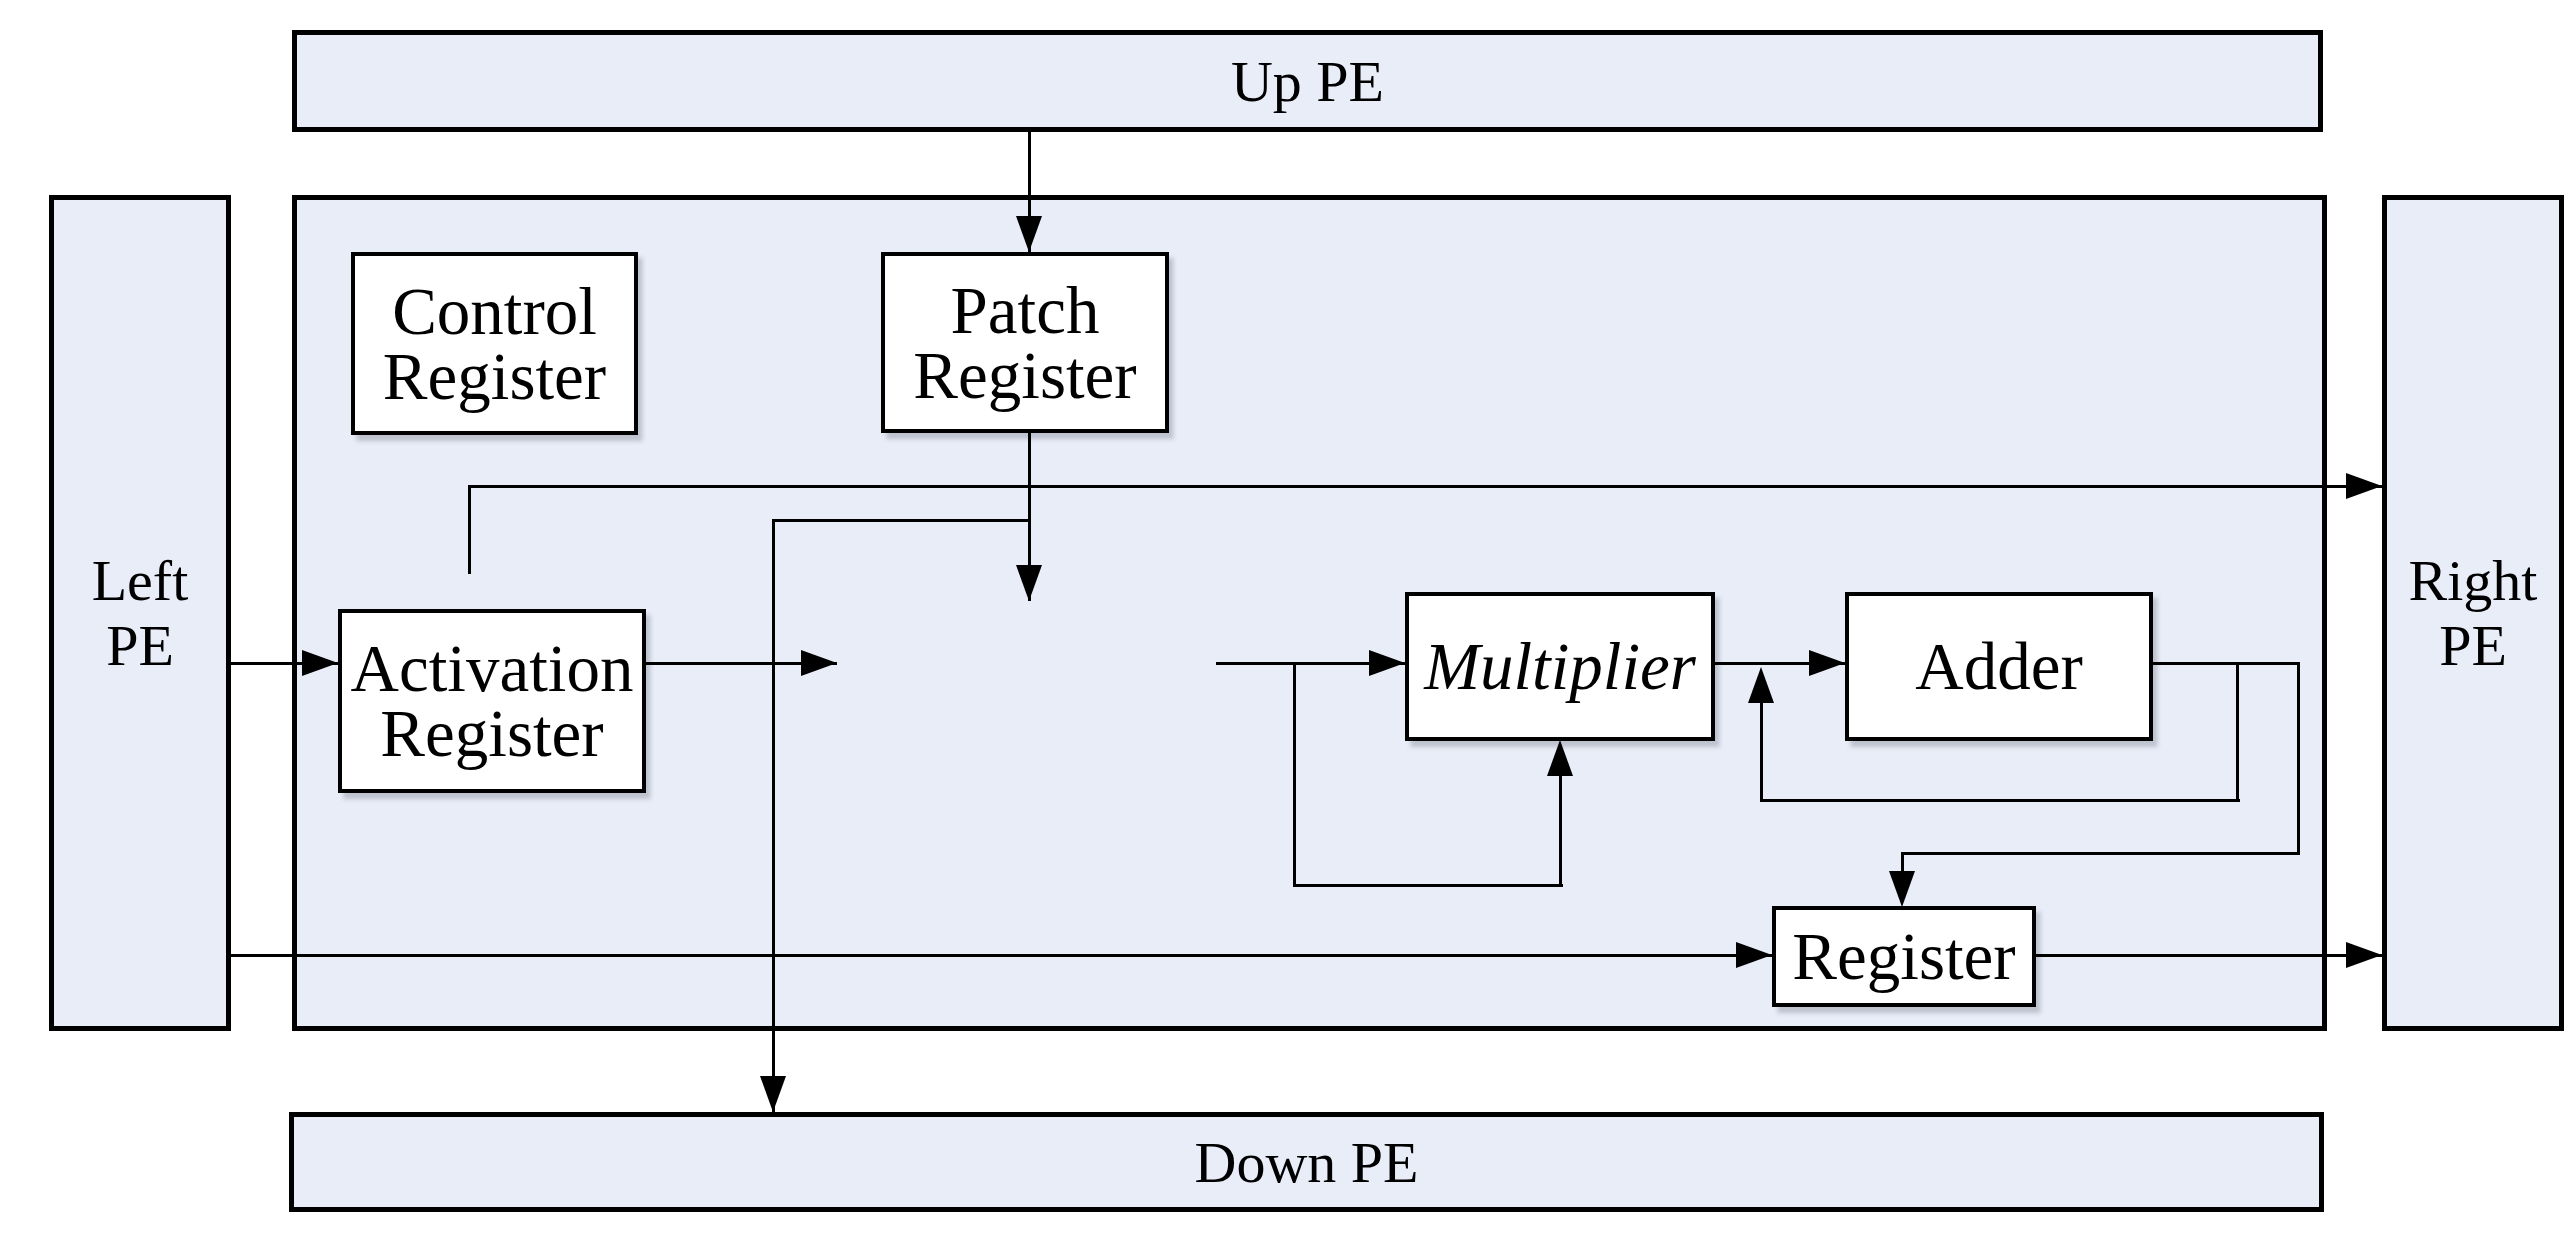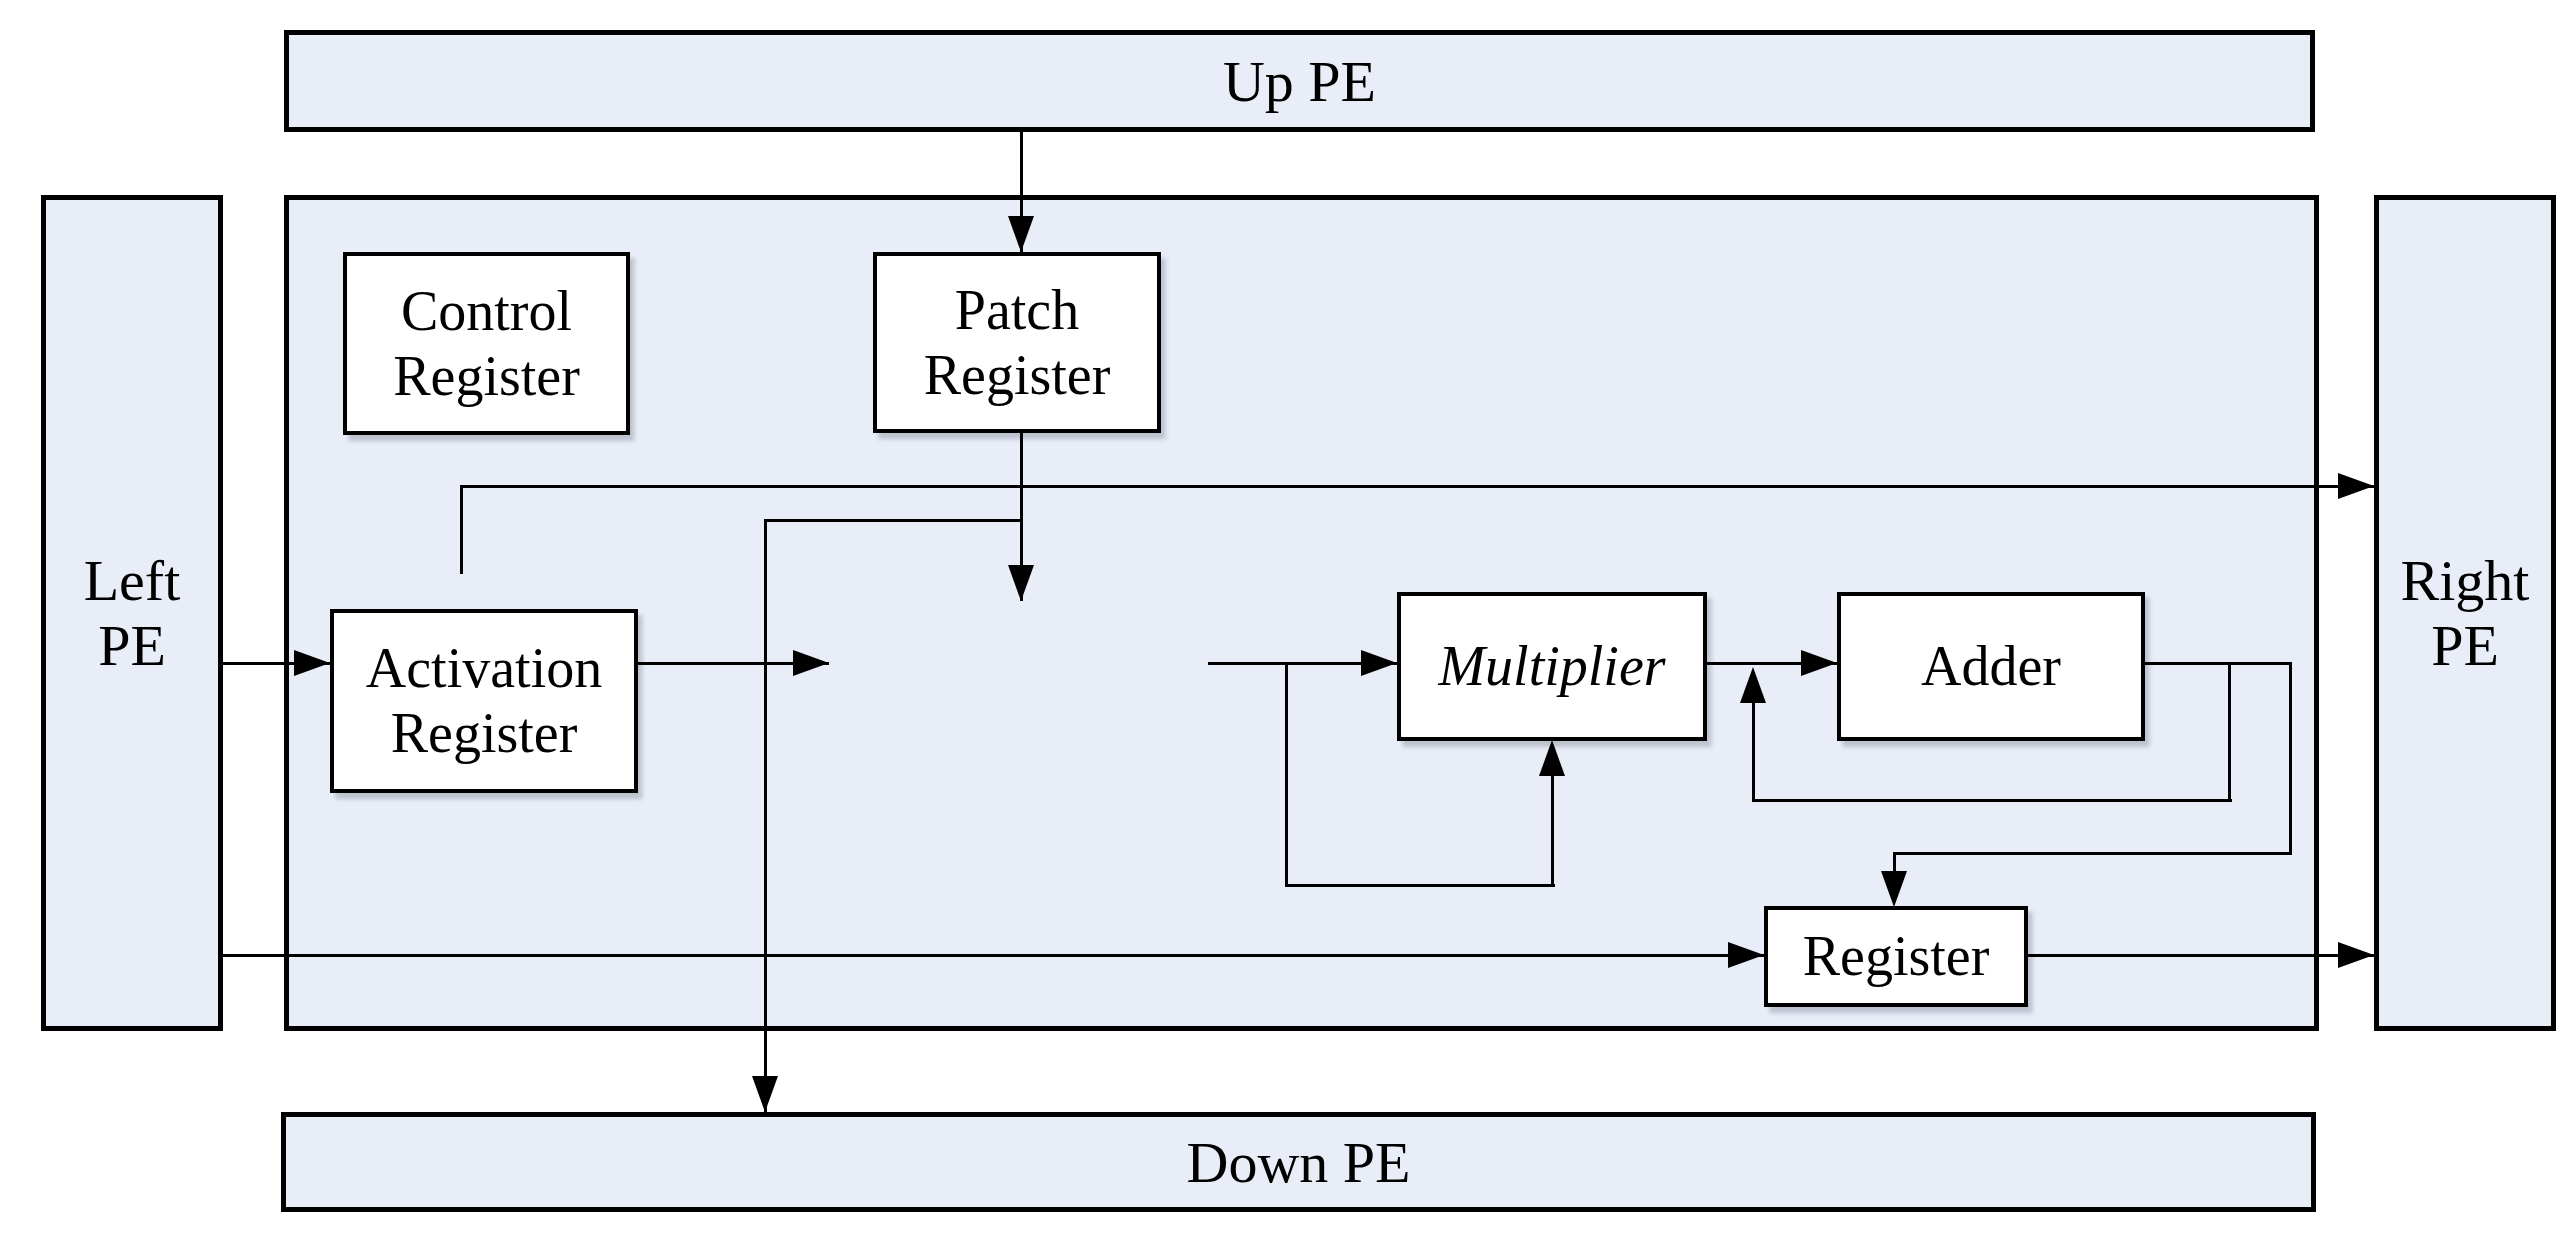--- a/index.html
+++ b/index.html
@@ -8,38 +8,38 @@
     --line:#000000;
     --page-bg:#ffffff;
   }
   *{margin:0;padding:0;box-sizing:border-box;}
   html,body{background:var(--page-bg);}
   body{
     width:2576px;height:1239px;
     font-family:"Liberation Serif","DejaVu Serif",serif;
     position:relative;overflow:hidden;
   }
-  #diagram{position:absolute;left:8px;top:0;width:2112px;height:1239px;}
+  #diagram{position:absolute;left:16px;top:0;width:2112px;height:1239px;}
 
   .pe-bar{
     position:absolute;
     background:var(--node-fill);
     border:5.1px solid var(--line);
     display:flex;align-items:center;justify-content:center;
     text-align:center;
     font-size:58px;line-height:65px;color:#000;
     white-space:pre-line;
   }
   .inner-box{
     position:absolute;
     background:var(--box-fill);
     border:4.3px solid var(--line);
     display:flex;align-items:center;justify-content:center;
     text-align:center;
-    font-size:56px;line-height:65px;color:#000;
+    font-size:67px;line-height:65px;color:#000;
     white-space:pre-line;
     box-shadow:5.1px 6px 4.3px rgba(110,115,130,0.35);
   }
   .wire{position:absolute;background:var(--line);}
   .ah{position:absolute;width:0;height:0;border-style:solid;}
   .ah.right{border-width:13.7px 0 13.7px 36px;border-color:transparent transparent transparent var(--line);}
   .ah.down {border-width:36px 13.7px 0 13.7px;border-color:var(--line) transparent transparent transparent;}
   .ah.up   {border-width:0 13.7px 36px 13.7px;border-color:transparent transparent var(--line) transparent;}
 </style>
 </head>

